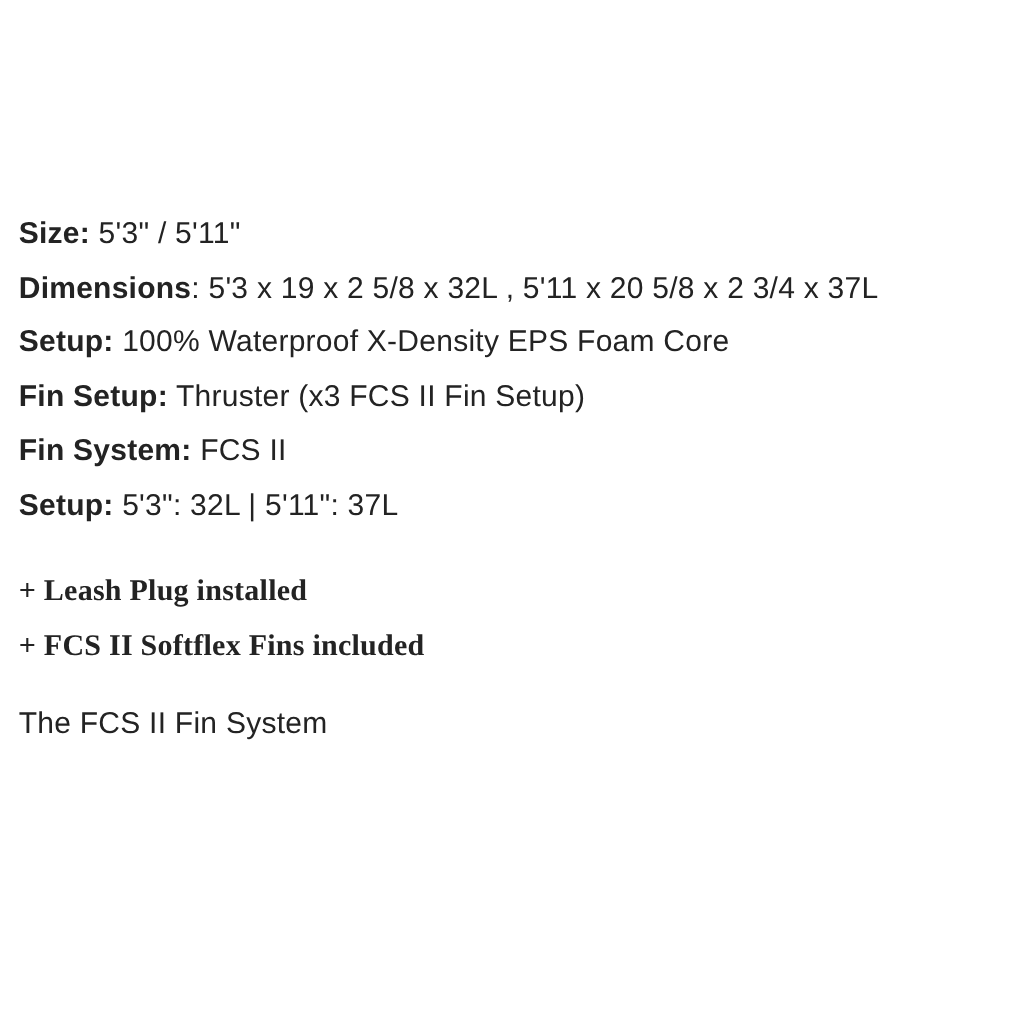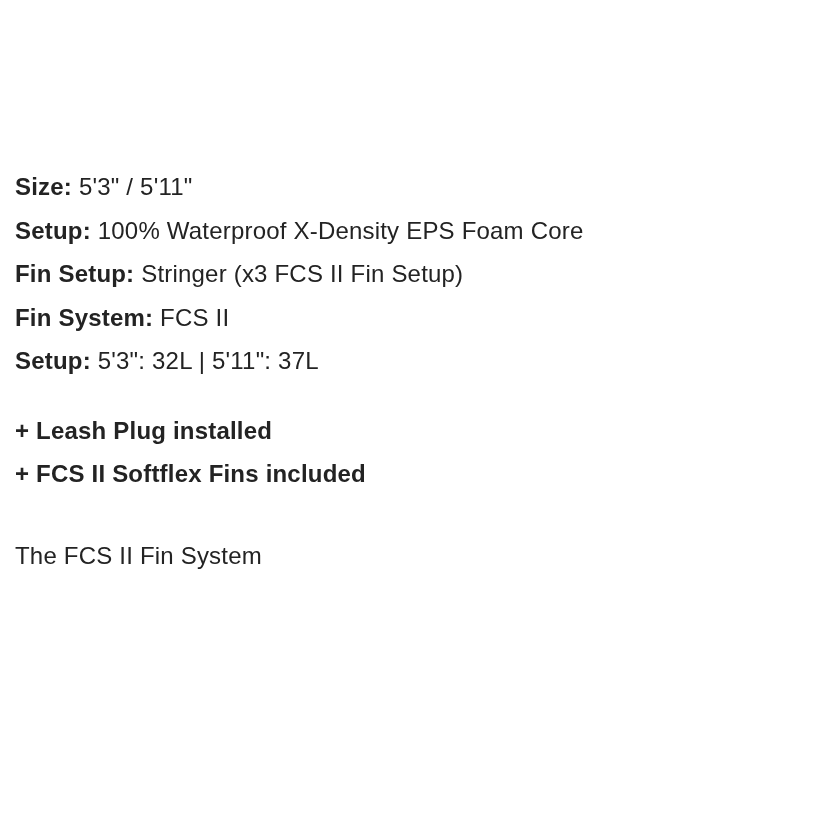--- a/index.html
+++ b/index.html
@@ -24,40 +24,42 @@
     letter-spacing: 0.2px;
   }
   .spec-label {
     font-weight: 700;
   }
   .spec-value {
     font-weight: 400;
   }
   .features-block {
     margin-top: 26px;
+    font-family: Liberation Serif, serif;
   }
   .feature-line {
     font-weight: 700;
   }
   .footer-block {
-    margin-top: 38px;
+    margin-top: 18px;
   }
   .footer-line {
     font-weight: 400;
   }
 </style>
 </head>
 <body>
 
 <div class="description">
 
   <div class="specs-block">
     <div class="spec-line"><span class="spec-label">Size:</span><span class="spec-value"> 5'3" / 5'11"</span></div>
+    <div class="spec-line"><span class="spec-label">Dimensions</span><span class="spec-value">: 5'3 x 19 x 2 5/8 x 32L , 5'11 x 20 5/8 x 2 3/4 x 37L</span></div>
     <div class="spec-line"><span class="spec-label">Setup:</span><span class="spec-value"> 100% Waterproof X-Density EPS Foam Core</span></div>
-    <div class="spec-line"><span class="spec-label">Fin Setup:</span><span class="spec-value"> Stringer (x3 FCS II Fin Setup)</span></div>
+    <div class="spec-line"><span class="spec-label">Fin Setup:</span><span class="spec-value"> Thruster (x3 FCS II Fin Setup)</span></div>
     <div class="spec-line"><span class="spec-label">Fin System:</span><span class="spec-value"> FCS II</span></div>
     <div class="spec-line"><span class="spec-label">Setup:</span><span class="spec-value"> 5'3": 32L | 5'11": 37L</span></div>
   </div>
 
   <div class="features-block">
     <div class="feature-line">+ Leash Plug installed</div>
     <div class="feature-line">+ FCS II Softflex Fins included</div>
   </div>
 
   <div class="footer-block">

